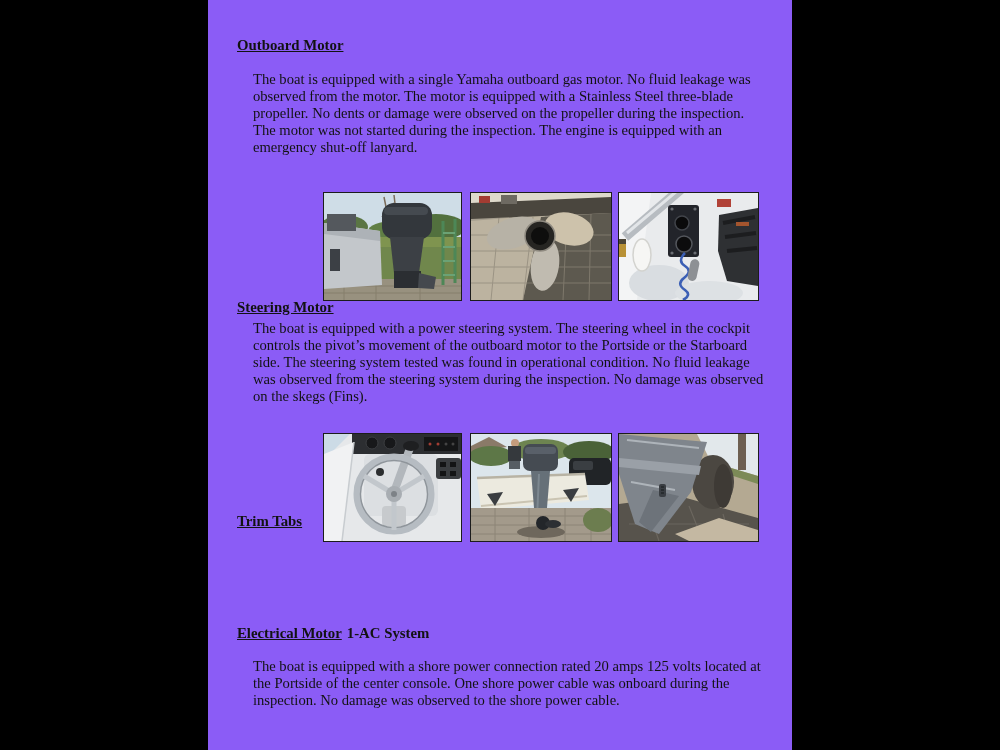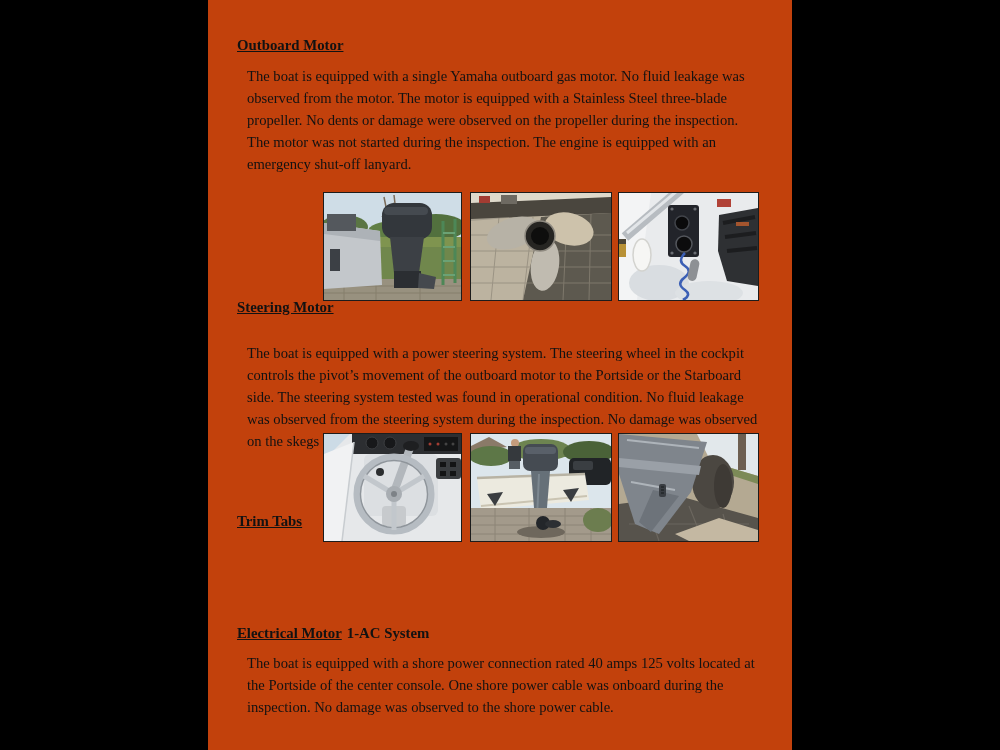--- a/index.html
+++ b/index.html
@@ -1,31 +1,31 @@
 <!DOCTYPE html>
 <html><head>
 <meta charset="utf-8">
 <style>
   html,body{margin:0;padding:0;}
   .stage{
     position:relative;width:1000px;height:750px;background:#000000;overflow:hidden;
     font-family:"Liberation Serif", serif;
   }
   .paper{
-    position:absolute;left:208px;top:0;width:584px;height:750px;background:#c2410c;
+    position:absolute;left:208px;top:0;width:584px;height:750px;background:#8b5cf6;
     color:#121212;
   }
   .hd{
     position:absolute;left:29px;margin:0;font-size:14.8px;font-weight:bold;
     text-decoration:underline;line-height:17px;white-space:nowrap;
   }
   .hd .h-italic{text-decoration:none;display:inline-block;margin-left:5px;}
   .hd .h-under{text-decoration:underline;}
   .body{
-    position:absolute;left:29px;margin:10px;width:534px;font-size:14.6px;line-height:22px;
+    position:absolute;left:29px;margin:16px;width:534px;font-size:14.6px;line-height:17px;
     white-space:pre-line;
   }
   .specs{
     position:absolute;left:282px;top:122px;margin:0;font-size:10.4px;line-height:12.8px;
     white-space:pre-line;color:#1a1a1a;
   }
   .photo{
     position:absolute;height:107px;border:1.5px solid #1c1c1c;background:#ddd;
     box-sizing:content-box;overflow:hidden;
   }
@@ -111,21 +111,21 @@
         <rect x="98" y="6" width="14" height="8" fill="#b14237"></rect>
         <path d="M100,22 L139,15 L139,93 L108,88 L99,58 Z" fill="#2e3033"></path>
         <path d="M104,30 L136,24 M106,44 L137,40 M108,58 L138,55" stroke="#1c1d1f" stroke-width="4"></path>
         <rect x="117" y="29" width="13" height="4" fill="#a4552e"></rect>
         <path d="M66,60 q-8,8 0,13 q8,5 -1,12 q-8,6 1,12 q7,5 -2,10" fill="none" stroke="#3b5fb5" stroke-width="2.6"></path>
         <rect x="70" y="66" width="9" height="22" rx="4.5" transform="rotate(12 74 77)" fill="#8d9094"></rect>
       </svg>
     </figure>
 
     <h2 class="hd" style="top:299px">Steering Motor</h2>
-    <p class="body" style="top:332px">The boat is equipped with a power steering system. The steering wheel in the cockpit
+    <p class="body" style="top:304px">The boat is equipped with a power steering system. The steering wheel in the cockpit
 controls the pivot’s movement of the outboard motor to the Portside or the Starboard
 side. The steering system tested was found in operational condition. No fluid leakage
 was observed from the steering system during the inspection. No damage was observed
 on the skegs (Fins).</p>
 
     <figure class="photo r2 c1">
       <svg viewBox="0 0 137 107" preserveAspectRatio="none">
         <rect width="137" height="107" fill="#e6e8ea"></rect>
         <polygon points="0,0 26,0 0,26" fill="#ccdbe6"></polygon>
         <rect x="28" y="0" width="109" height="20" fill="#2c2e31"></rect>
@@ -204,18 +204,18 @@
         <rect x="40" y="50" width="7" height="13" rx="2" fill="#3a3e43"></rect>
         <path d="M42,53 h3 M42,56 h3 M42,59 h3" stroke="#171a1c" stroke-width="1"></path>
       </svg>
     </figure>
 
     <h2 class="hd" style="top:513px">Trim Tabs</h2>
 
     <h2 class="hd" style="top:625px;text-decoration:none">
       <span class="h-under">Electrical Motor</span><span class="h-italic">1-AC System</span>
     </h2>
-    <p class="body" style="top:642px">The boat is equipped with a shore power connection rated 40 amps 125 volts located at
+    <p class="body" style="top:642px">The boat is equipped with a shore power connection rated 20 amps 125 volts located at
 the Portside of the center console. One shore power cable was onboard during the
 inspection. No damage was observed to the shore power cable.</p>
 
   </div>
 </div>
 
 </body></html>

